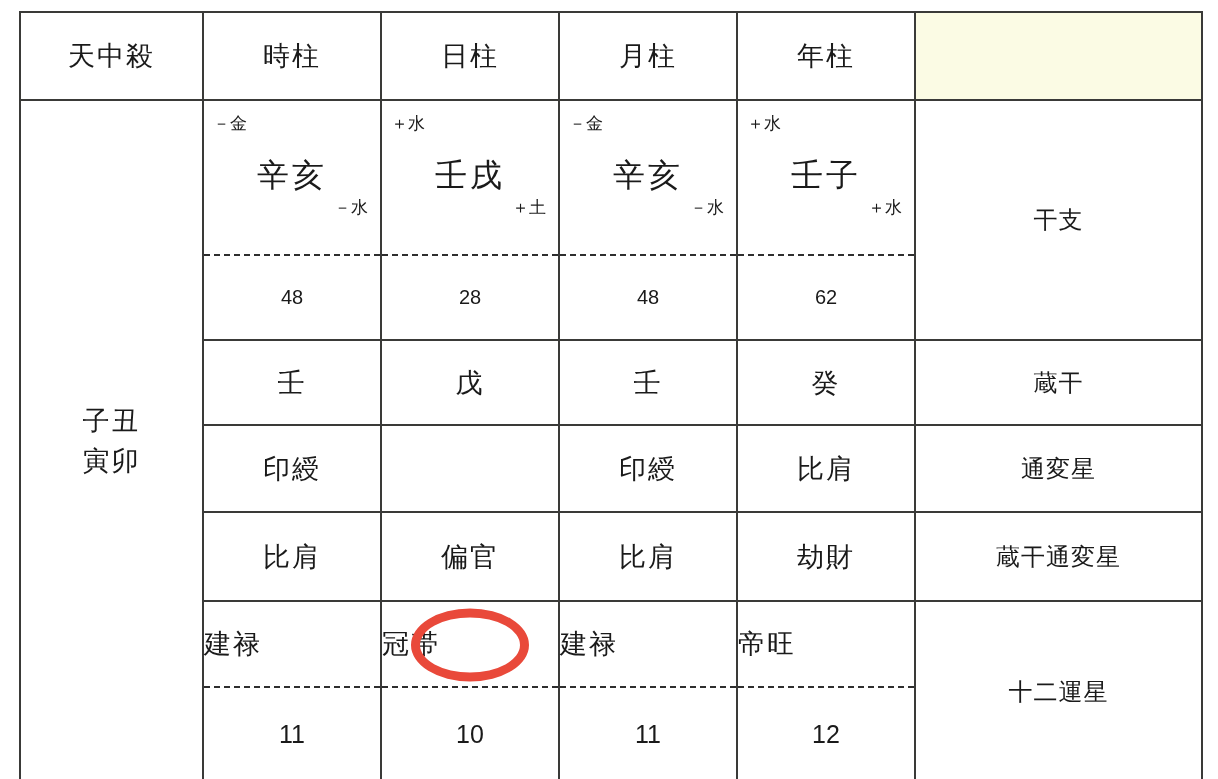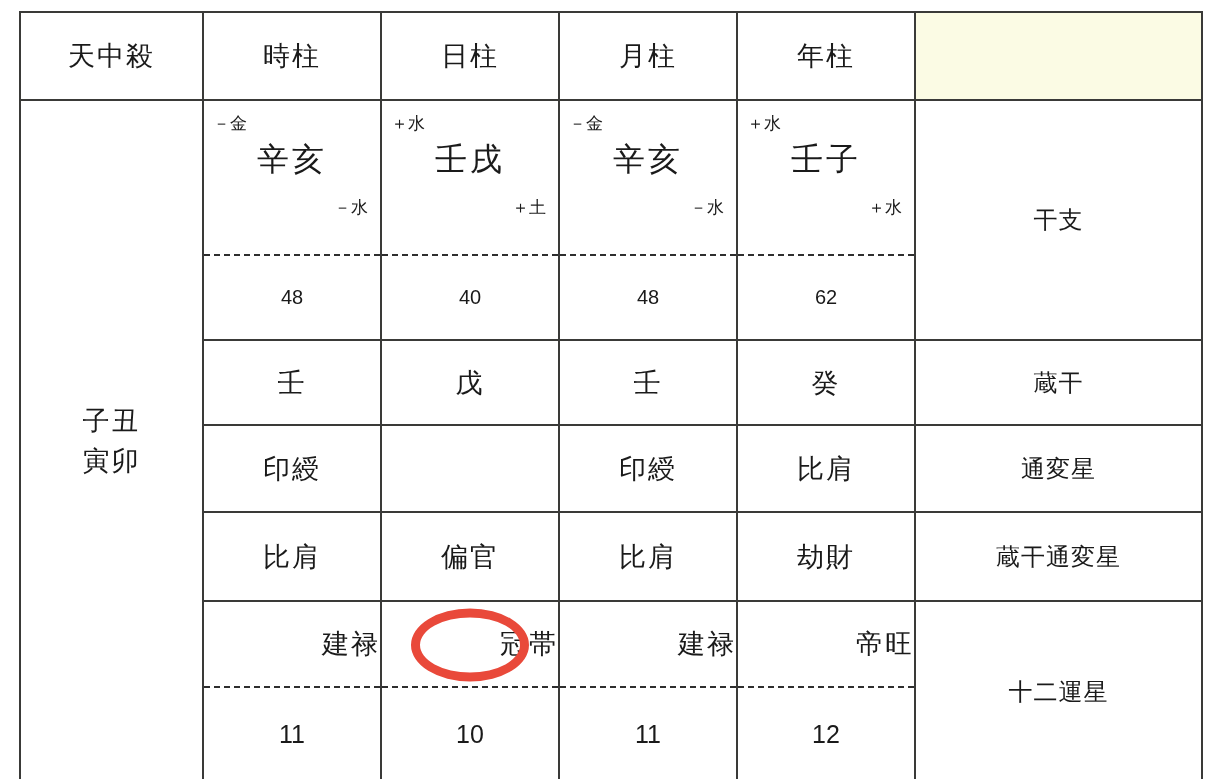--- a/index.html
+++ b/index.html
@@ -63,21 +63,21 @@
     height:152px;
     box-sizing:border-box;
   }
   .gz-top{
     position:absolute;left:9px;top:10px;
     font-size:17px;
     letter-spacing:0px;
     white-space:nowrap;
   }
   .gz-main{
-    position:absolute;left:0;right:0;top:36px;
+    position:absolute;left:0;right:0;top:52px;
     text-align:center;
     font-size:32px;
     letter-spacing:3px;
   }
   .gz-bot{
     position:absolute;right:12px;top:94px;
     font-size:17px;
     white-space:nowrap;
   }
   .gz-divider{
@@ -99,21 +99,21 @@
   }
   .r-zokan td{height:83px;}
   .r-tsuhen td{height:85px;}
   .r-zokantsuhen td{height:87px;}
 
   
   td.twelve-wrap{padding:0;height:180px;vertical-align:top;}
   .tw-main{
     height:83px;
     line-height:83px;
-    text-align:right;
+    text-align:left;
     font-size:27px;
     letter-spacing:2px;
     position:relative;
   }
   .tw-divider{
     height:0;
     border-top:2px dashed #2e2e2e;
   }
   .tw-num{
     height:93px;
@@ -176,21 +176,21 @@
           <div class="gz-num">48</div>
         </td>
 
         <td class="ganzhi-wrap">
           <div class="ganzhi-inner">
             <div class="gz-top">＋水</div>
             <div class="gz-main">壬戌</div>
             <div class="gz-bot">＋土</div>
           </div>
           <div class="gz-divider"></div>
-          <div class="gz-num">40</div>
+          <div class="gz-num">28</div>
         </td>
 
         <td class="ganzhi-wrap">
           <div class="ganzhi-inner">
             <div class="gz-top">－金</div>
             <div class="gz-main">辛亥</div>
             <div class="gz-bot">－水</div>
           </div>
           <div class="gz-divider"></div>
           <div class="gz-num">48</div>

